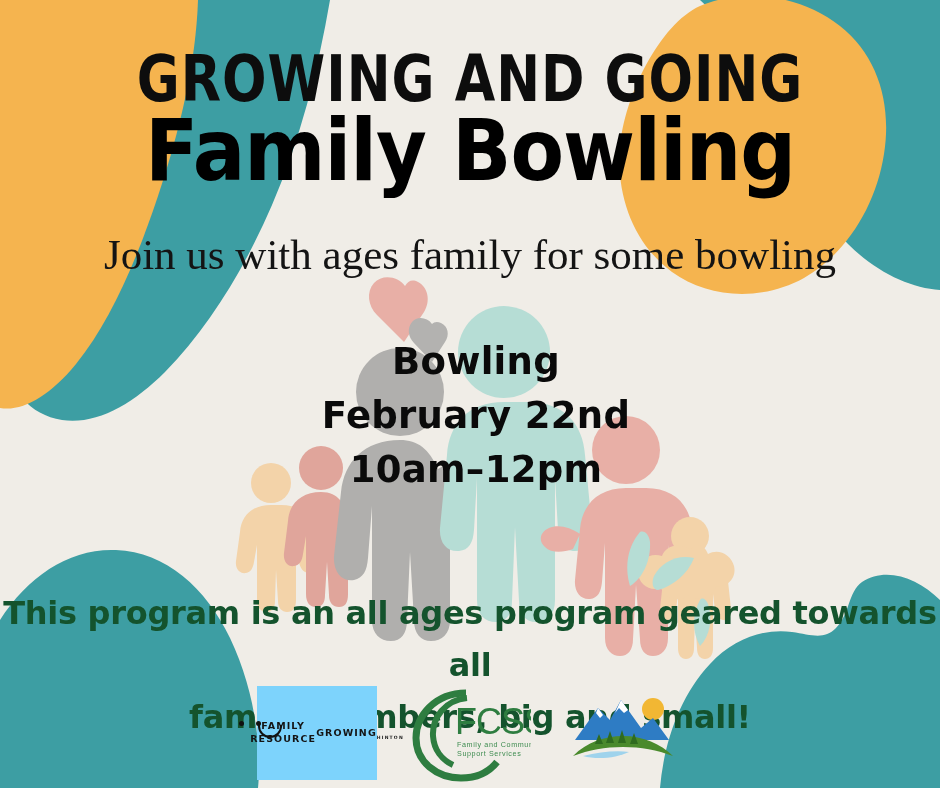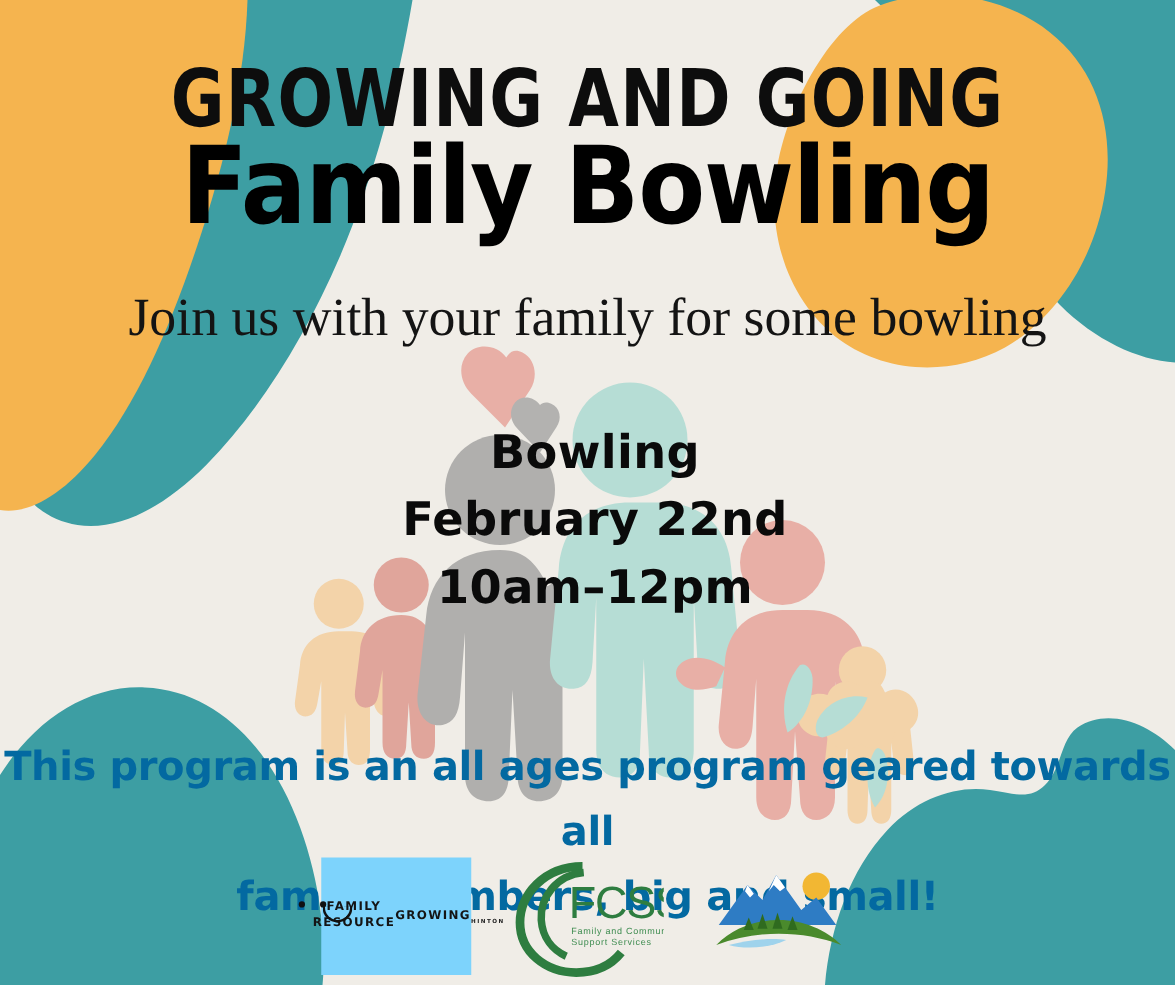--- a/index.html
+++ b/index.html
@@ -93,21 +93,21 @@
     position: absolute;
     top: 588px;
     left: 0;
     width: 940px;
     text-align: center;
   }
   .blurb-line {
     font-family: "DejaVu Sans", sans-serif;
     font-weight: bold;
     font-size: 32px;
-    color: #0369a1;
+    color: #14532d;
     line-height: 1.62;
     letter-spacing: -0.3px;
   }
 
   
   #logo-row {
     position: absolute;
     left: 0;
     top: 686px;
     width: 940px;
@@ -245,21 +245,21 @@
       <path fill="#B6DDD5" d="M 700 600 C 692 614 692 632 700 646 C 710 636 713 618 708 604 C 706 599 702 597 700 600 Z"></path>
     </g>
   </svg>
 
   <div class="text-layer">
 
     <div class="kicker">GROWING AND GOING</div>
 
     <div class="headline">Family Bowling</div>
 
-    <div class="subhead">Join us with your family for some bowling</div>
+    <div class="subhead">Join us with ages family for some bowling</div>
 
     <div class="detail-block">
       <div class="detail-line">Bowling</div>
       <div class="detail-line">February 22nd</div>
       <div class="detail-line">10am–12pm</div>
     </div>
 
     <div class="blurb">
       <div class="blurb-line">This program is an all ages program geared towards all</div>
       <div class="blurb-line">family members, big and small!</div>

